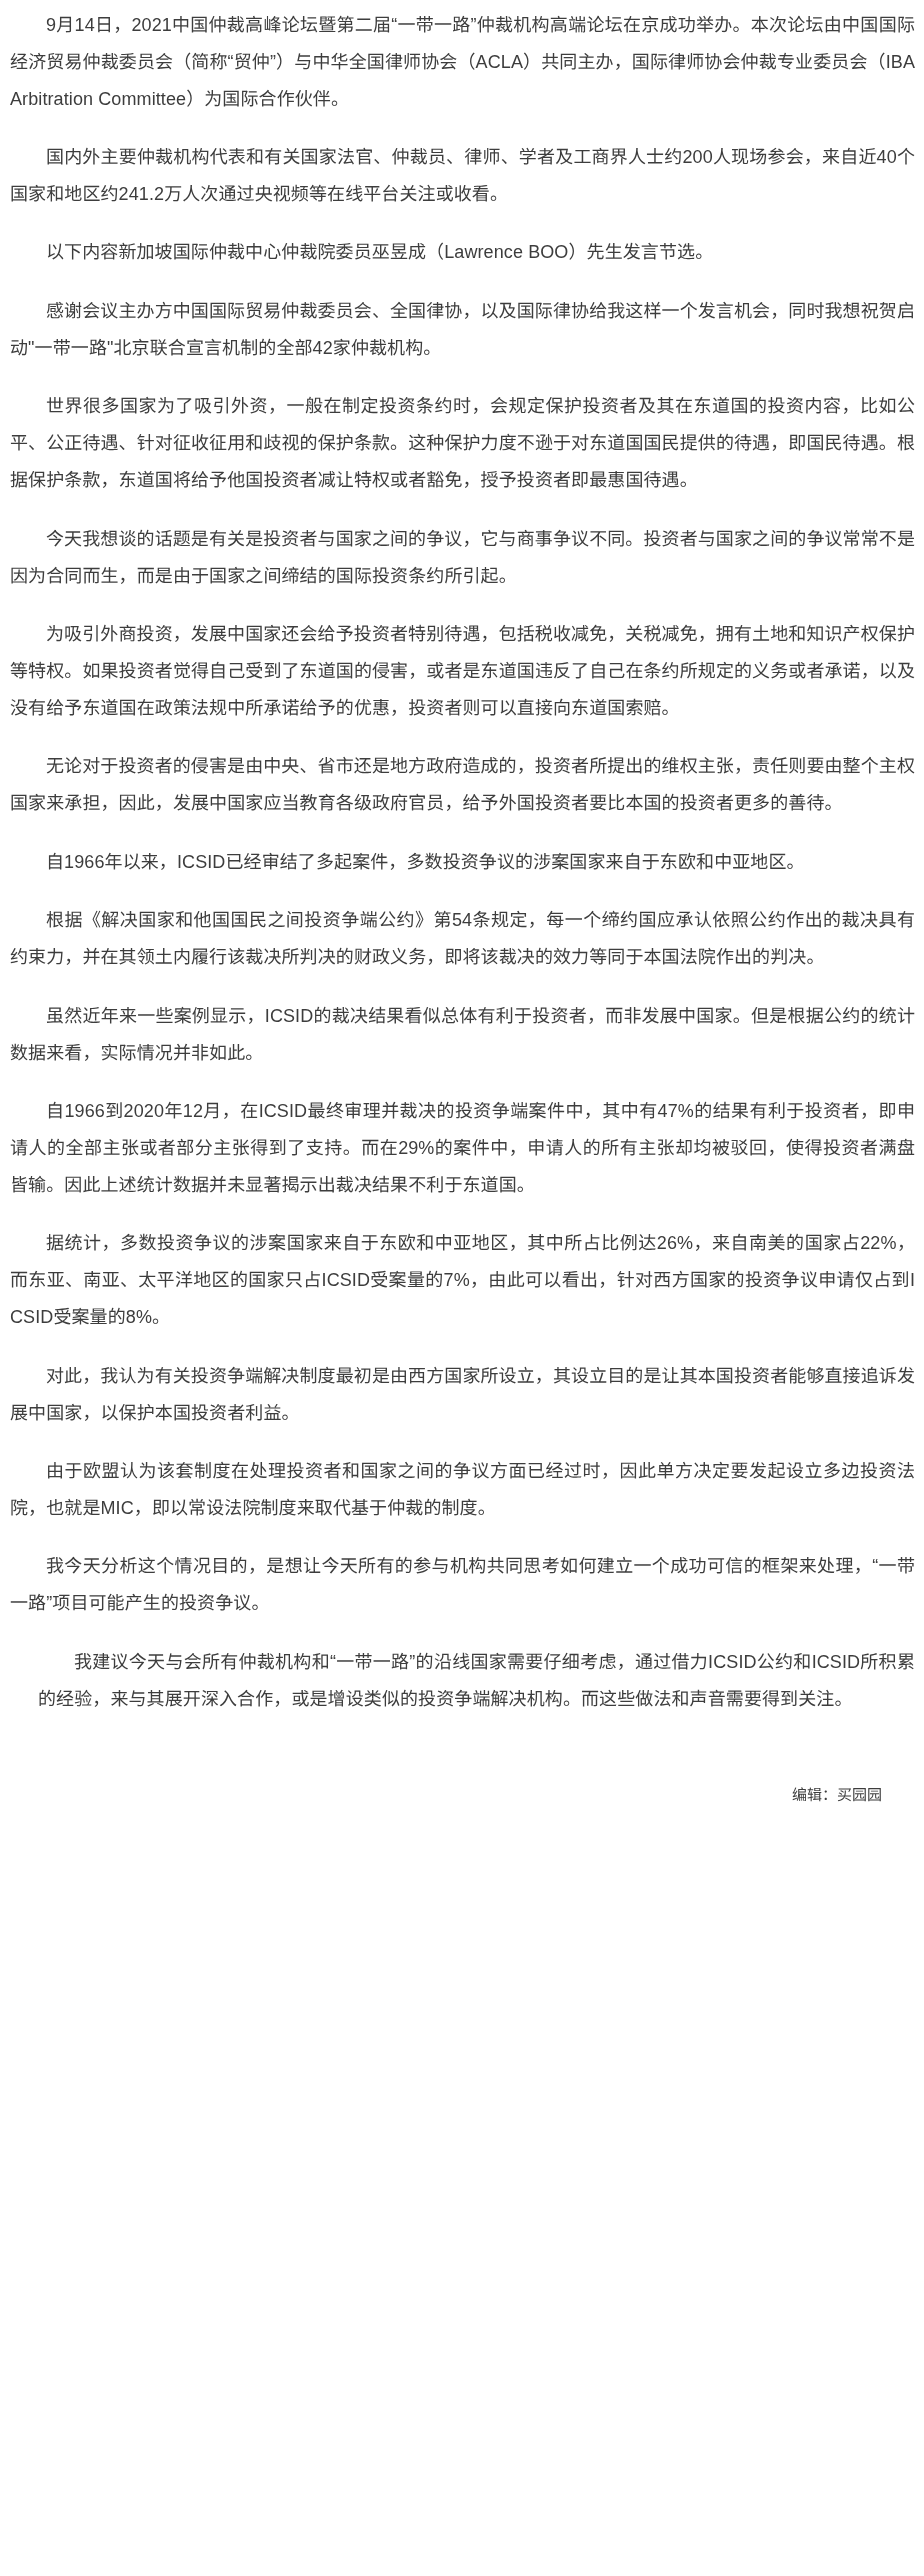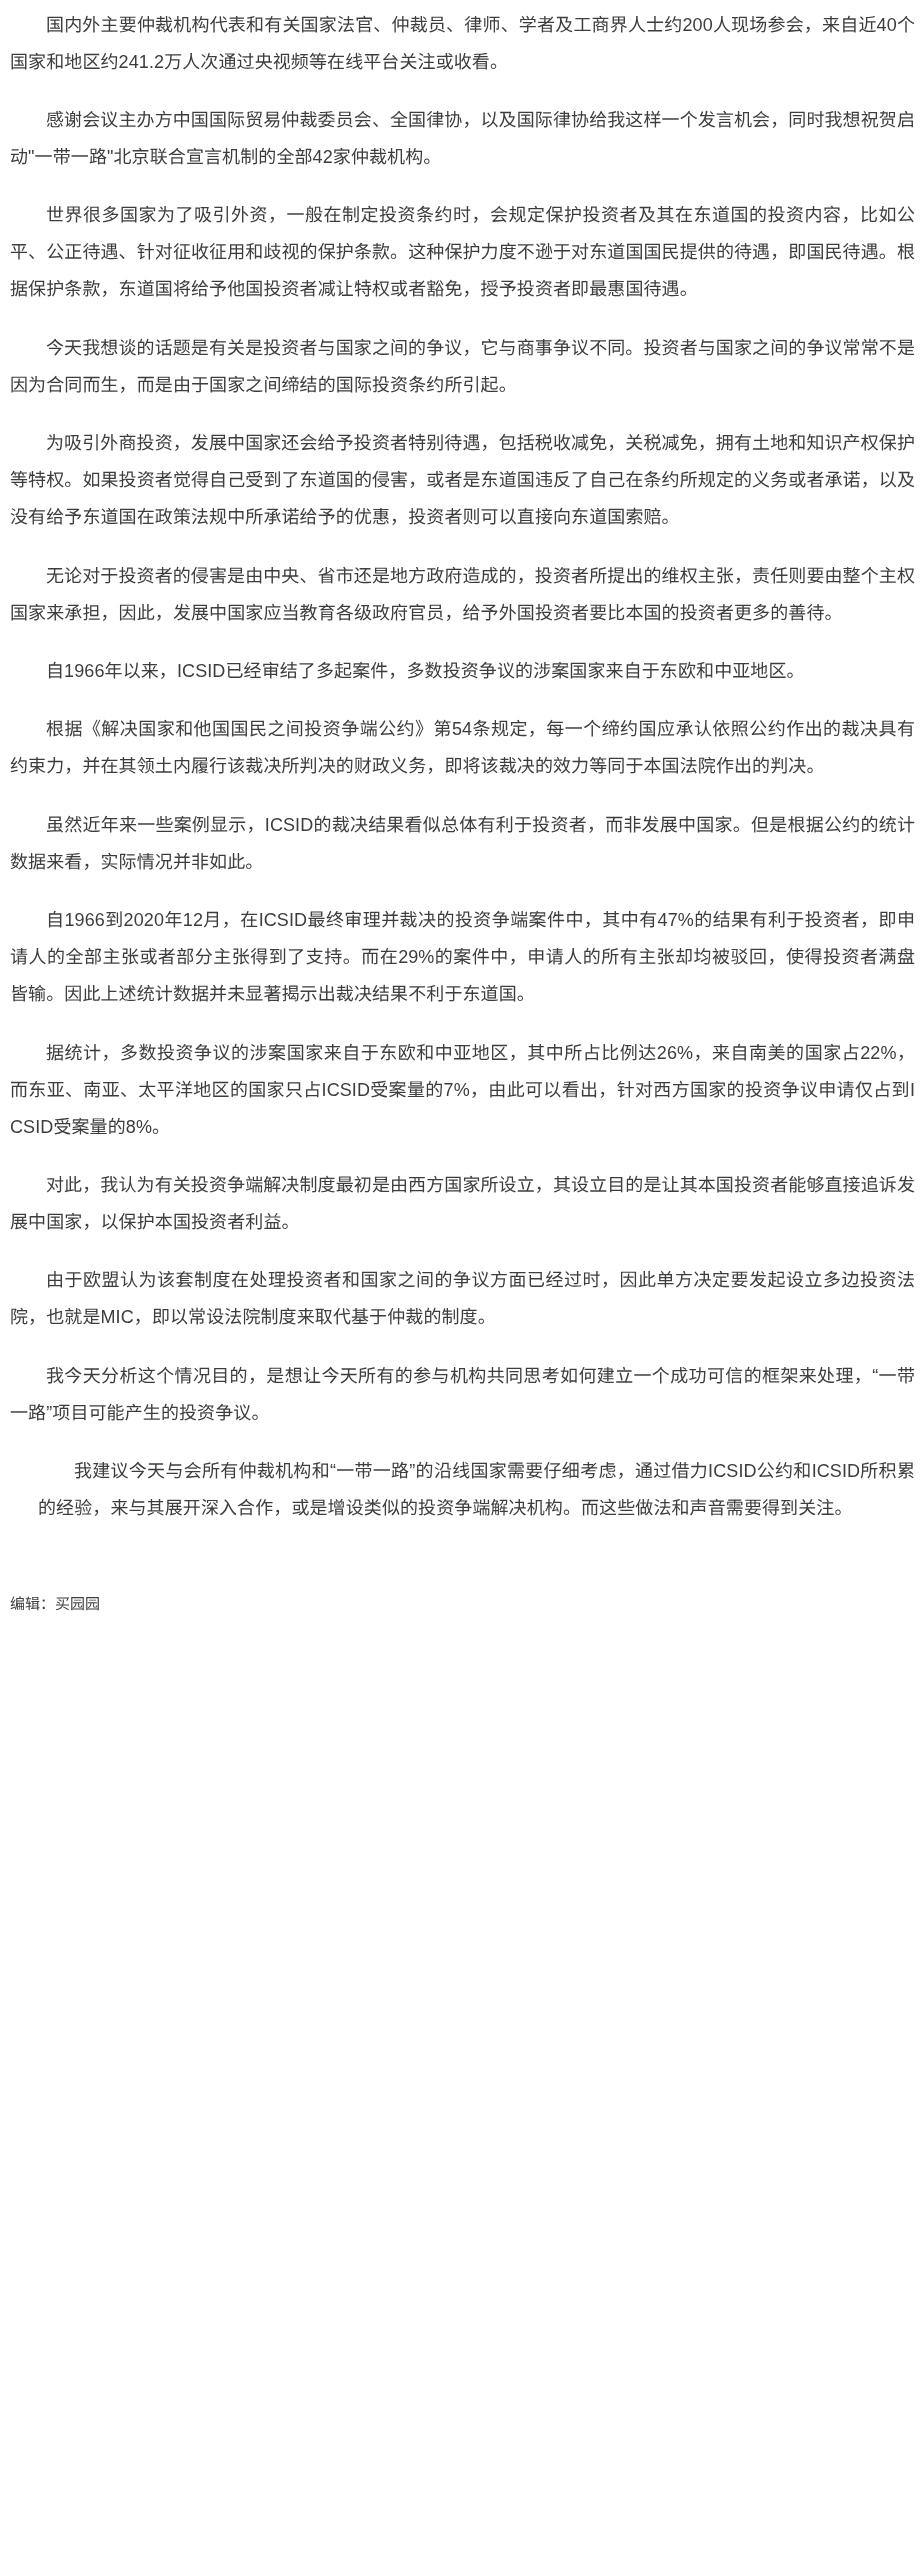--- a/index.html
+++ b/index.html
@@ -38,34 +38,37 @@
     letter-spacing: 0.1px;
     word-break: break-all;
   }
   p.para:last-of-type {
     margin-bottom: 0;
     margin-left: 28px;
   }
   .footer {
     margin-top: 64px;
     padding-right: 33px;
+    text-align: right;
     font-size: 15px;
     line-height: 26px;
     color: #3d3d3d;
   }
   .editor-credit {
     display: inline-block;
   }
 </style>
 </head>
 <body>
 
 <div class="page">
   <article class="article-body">
+    <p class="para">9月14日，2021中国仲裁高峰论坛暨第二届“一带一路”仲裁机构高端论坛在京成功举办。本次论坛由中国国际经济贸易仲裁委员会（简称“贸仲”）与中华全国律师协会（ACLA）共同主办，国际律师协会仲裁专业委员会（IBA Arbitration Committee）为国际合作伙伴。</p>
     <p class="para">国内外主要仲裁机构代表和有关国家法官、仲裁员、律师、学者及工商界人士约200人现场参会，来自近40个国家和地区约241.2万人次通过央视频等在线平台关注或收看。</p>
+    <p class="para">以下内容新加坡国际仲裁中心仲裁院委员巫昱成（Lawrence BOO）先生发言节选。</p>
     <p class="para">感谢会议主办方中国国际贸易仲裁委员会、全国律协，以及国际律协给我这样一个发言机会，同时我想祝贺启动"一带一路"北京联合宣言机制的全部42家仲裁机构。</p>
     <p class="para">世界很多国家为了吸引外资，一般在制定投资条约时，会规定保护投资者及其在东道国的投资内容，比如公平、公正待遇、针对征收征用和歧视的保护条款。这种保护力度不逊于对东道国国民提供的待遇，即国民待遇。根据保护条款，东道国将给予他国投资者减让特权或者豁免，授予投资者即最惠国待遇。</p>
     <p class="para">今天我想谈的话题是有关是投资者与国家之间的争议，它与商事争议不同。投资者与国家之间的争议常常不是因为合同而生，而是由于国家之间缔结的国际投资条约所引起。</p>
     <p class="para">为吸引外商投资，发展中国家还会给予投资者特别待遇，包括税收减免，关税减免，拥有土地和知识产权保护等特权。如果投资者觉得自己受到了东道国的侵害，或者是东道国违反了自己在条约所规定的义务或者承诺，以及没有给予东道国在政策法规中所承诺给予的优惠，投资者则可以直接向东道国索赔。</p>
     <p class="para">无论对于投资者的侵害是由中央、省市还是地方政府造成的，投资者所提出的维权主张，责任则要由整个主权国家来承担，因此，发展中国家应当教育各级政府官员，给予外国投资者要比本国的投资者更多的善待。</p>
     <p class="para">自1966年以来，ICSID已经审结了多起案件，多数投资争议的涉案国家来自于东欧和中亚地区。</p>
     <p class="para">根据《解决国家和他国国民之间投资争端公约》第54条规定，每一个缔约国应承认依照公约作出的裁决具有约束力，并在其领土内履行该裁决所判决的财政义务，即将该裁决的效力等同于本国法院作出的判决。</p>
     <p class="para">虽然近年来一些案例显示，ICSID的裁决结果看似总体有利于投资者，而非发展中国家。但是根据公约的统计数据来看，实际情况并非如此。</p>
     <p class="para">自1966到2020年12月，在ICSID最终审理并裁决的投资争端案件中，其中有47%的结果有利于投资者，即申请人的全部主张或者部分主张得到了支持。而在29%的案件中，申请人的所有主张却均被驳回，使得投资者满盘皆输。因此上述统计数据并未显著揭示出裁决结果不利于东道国。</p>
     <p class="para">据统计，多数投资争议的涉案国家来自于东欧和中亚地区，其中所占比例达26%，来自南美的国家占22%，而东亚、南亚、太平洋地区的国家只占ICSID受案量的7%，由此可以看出，针对西方国家的投资争议申请仅占到ICSID受案量的8%。</p>

